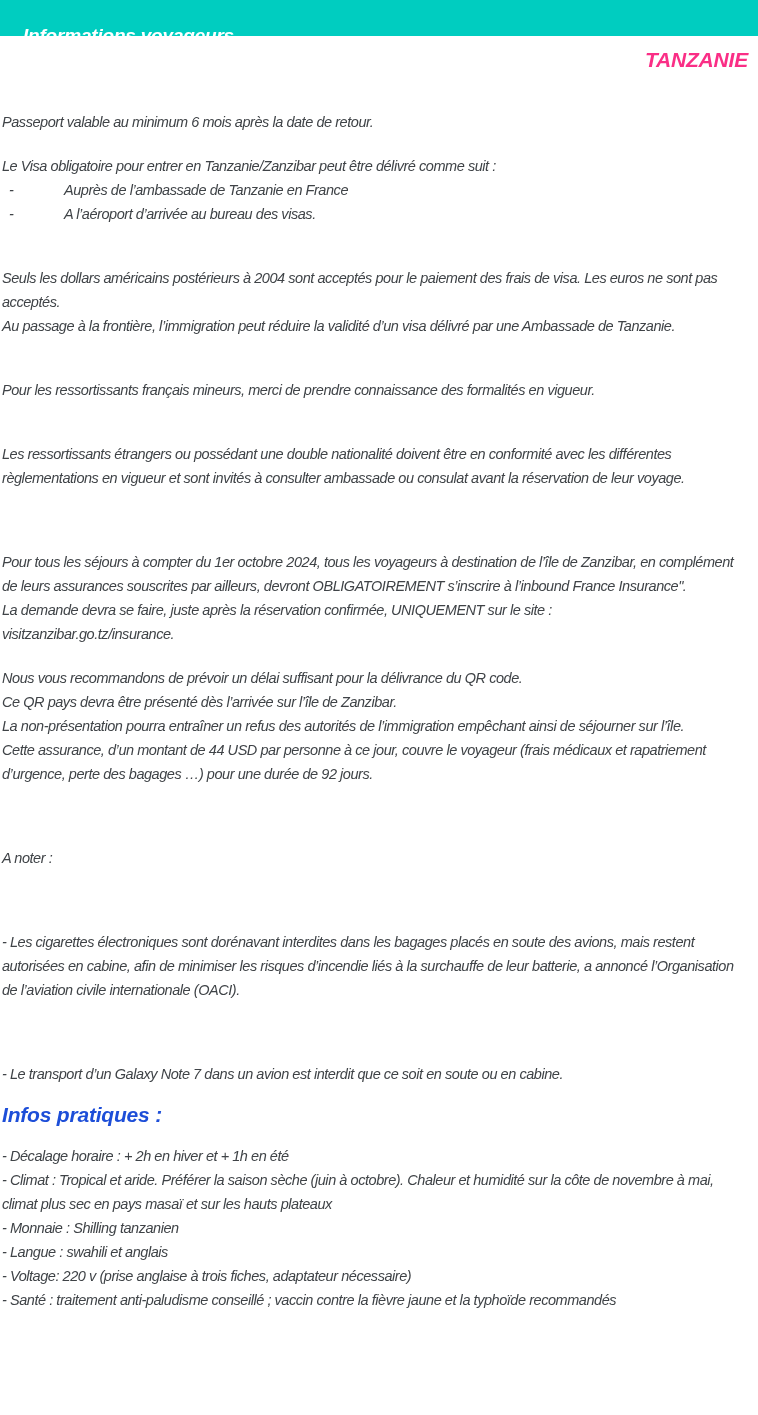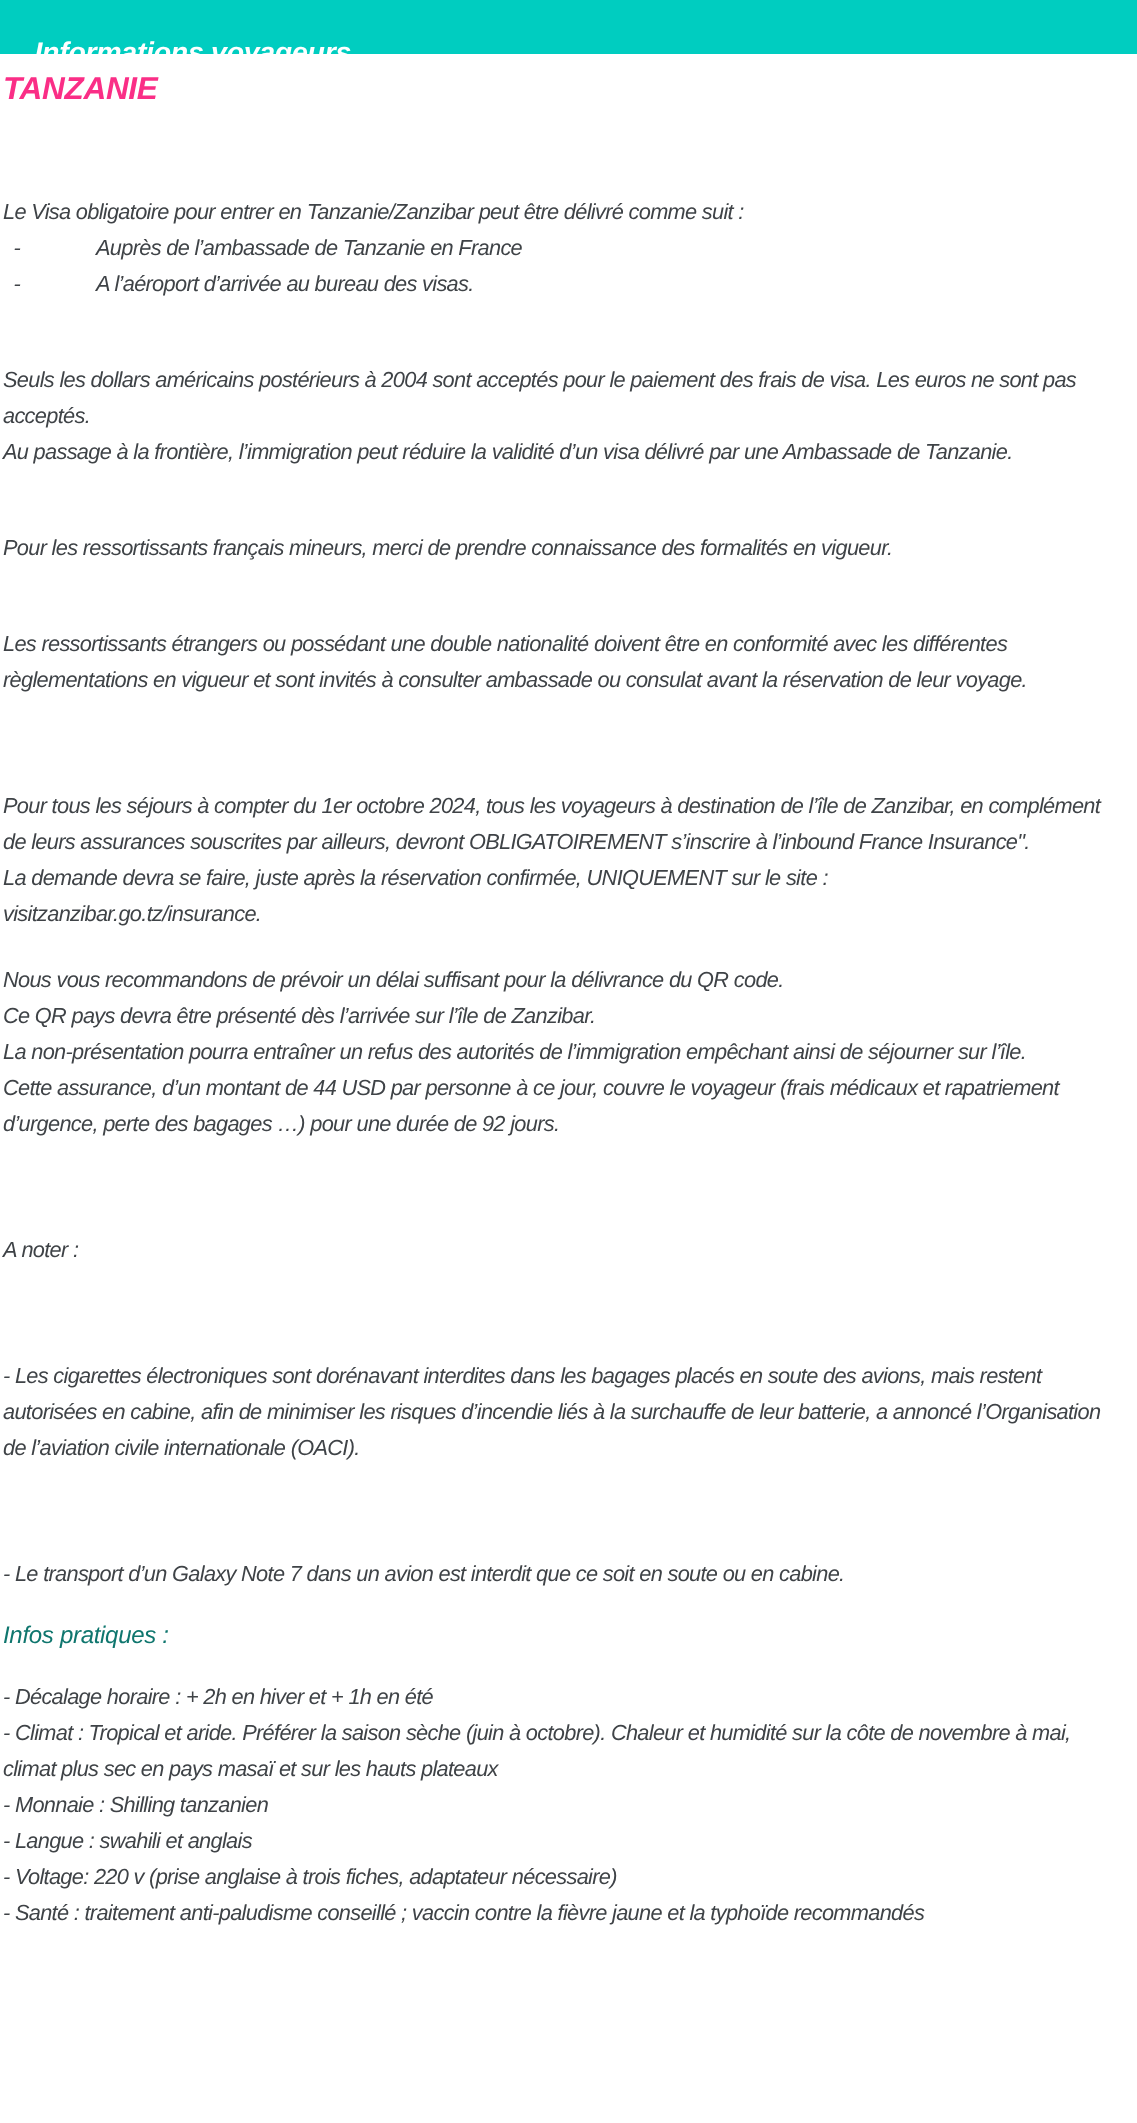--- a/index.html
+++ b/index.html
@@ -32,20 +32,21 @@
   .doc {
     padding: 0 10px 20px 2px;
   }
   .country-heading {
     color: #fa2e86;
     font-weight: bold;
     font-size: 21px;
     line-height: 27px;
     margin: 10px 0 0 0;
     letter-spacing: -0.2px;
+    text-align: right;
   }
   .paras {
     margin-top: 17px;
   }
   .para {
     font-size: 14.5px;
     line-height: 24px;
     letter-spacing: -0.45px;
     min-height: 24px;
   }
@@ -58,23 +59,23 @@
   }
   .dash {
     display: inline-block;
     width: 0;
     vertical-align: top;
   }
   .p-bullet .dash {
     width: 55px;
   }
   .infos-heading {
-    color: #0f766e;
-    font-weight: normal;
-    font-size: 16px;
+    color: #1d4ed8;
+    font-weight: bold;
+    font-size: 21px;
     line-height: 27px;
     margin: 15px 0 9px 0;
     letter-spacing: -0.2px;
   }
   .paras.infos-list {
     margin-top: 16px;
   }
 </style>
 </head>
 <body>
@@ -83,20 +84,21 @@
   <span class="topbar-title">Informations voyageurs</span>
 </header>
 
 <main class="doc">
 
   <h1 class="country-heading">TANZANIE</h1>
 
   <section class="paras">
 
       <div class="para p-blank"><span class="dash"></span><span class="txt"></span></div>
+      <div class="para p-body"><span class="dash"></span><span class="txt">Passeport valable au minimum 6 mois après la date de retour.</span></div>
       <div class="para p-blank"><span class="dash"></span><span class="txt"></span></div>
       <div class="para p-body"><span class="dash"></span><span class="txt">Le Visa obligatoire pour entrer en Tanzanie/Zanzibar peut être délivré comme suit :</span></div>
       <div class="para p-bullet"><span class="dash">-</span><span class="txt">Auprès de l’ambassade de Tanzanie en France</span></div>
       <div class="para p-bullet"><span class="dash">-</span><span class="txt">A l’aéroport d’arrivée au bureau des visas.</span></div>
       <div class="para p-blank"><span class="dash"></span><span class="txt"></span></div>
       <div class="para p-blank"><span class="dash"></span><span class="txt"></span></div>
       <div class="para p-body"><span class="dash"></span><span class="txt">Seuls les dollars américains postérieurs à 2004 sont acceptés pour le paiement des frais de visa. Les euros ne sont pas acceptés.</span></div>
       <div class="para p-body"><span class="dash"></span><span class="txt">Au passage à la frontière, l’immigration peut réduire la validité d’un visa délivré par une Ambassade de Tanzanie.</span></div>
       <div class="para p-blank"><span class="dash"></span><span class="txt"></span></div>
       <div class="para p-blank"><span class="dash"></span><span class="txt"></span></div>

